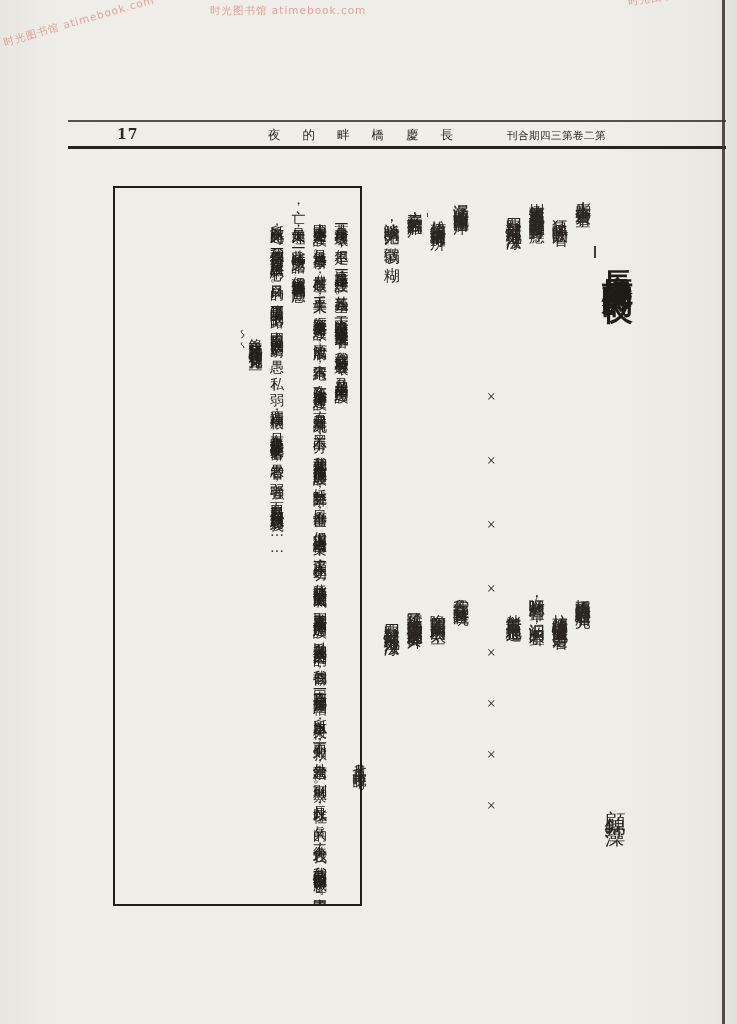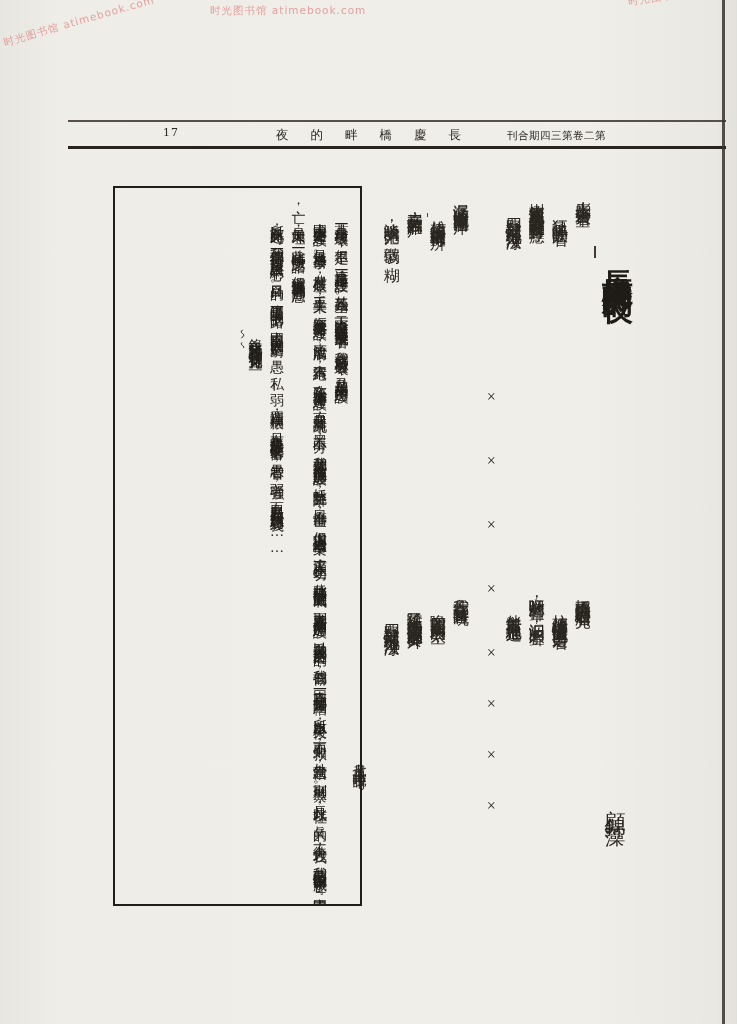--- a/index.html
+++ b/index.html
@@ -9,23 +9,23 @@
         font-family:"Liberation Serif","DejaVu Serif",serif;color:#26231f;}
   .v{writing-mode:vertical-rl;text-orientation:upright;}
   .wm{position:absolute;font-family:"DejaVu Sans","Liberation Sans",sans-serif;
       font-size:10.5px;color:rgba(221,112,112,0.62);letter-spacing:1px;white-space:nowrap;}
   .wm.wm-left{left:4px;top:36px;transform:rotate(-16deg);transform-origin:left center;}
   .wm.wm-center{left:210px;top:4px;}
   .wm.wm-right{left:628px;top:-5px;transform:rotate(-8deg);transform-origin:left center;}
   .rule{position:absolute;left:68px;width:658px;}
   .rule-thin{top:120px;height:1.5px;background:#565049;}
   .rule-thick{top:146px;height:3px;background:#27231d;}
-  .pageno{position:absolute;left:117px;top:126px;font-size:11px;font-weight:normal;
-          font-family:"DejaVu Serif",serif;letter-spacing:1px;color:#2c2823;margin-left:46px;}
-  .runtitle{position:absolute;left:276px;top:127px;font-size:12.5px;letter-spacing:22px;
+  .pageno{position:absolute;left:117px;top:126px;font-size:14px;font-weight:bold;
+          font-family:"DejaVu Serif",serif;letter-spacing:1px;color:#2c2823;}
+  .runtitle{position:absolute;left:268px;top:127px;font-size:12.5px;letter-spacing:22px;
             color:#2c2823;white-space:nowrap;}
   .issue{position:absolute;left:507px;top:129px;font-size:10.5px;letter-spacing:0.5px;
          color:#2c2823;white-space:nowrap;font-family:Liberation Serif, serif;}
   .edge-line{position:absolute;left:722px;top:0;width:3px;height:1024px;background:#38332d;opacity:.85;}
 
   .art-title{position:absolute;left:596px;top:246px;font-size:31px;font-weight:600;
              letter-spacing:4px;color:#1f1b16;height:230px;}
   .tname{border-left:2px solid #40movie3a32;border-left:2px solid #403a32;padding-left:4px;}
   .author{position:absolute;left:601px;top:793px;font-size:21px;letter-spacing:8px;
           color:#26221d;height:110px;}

